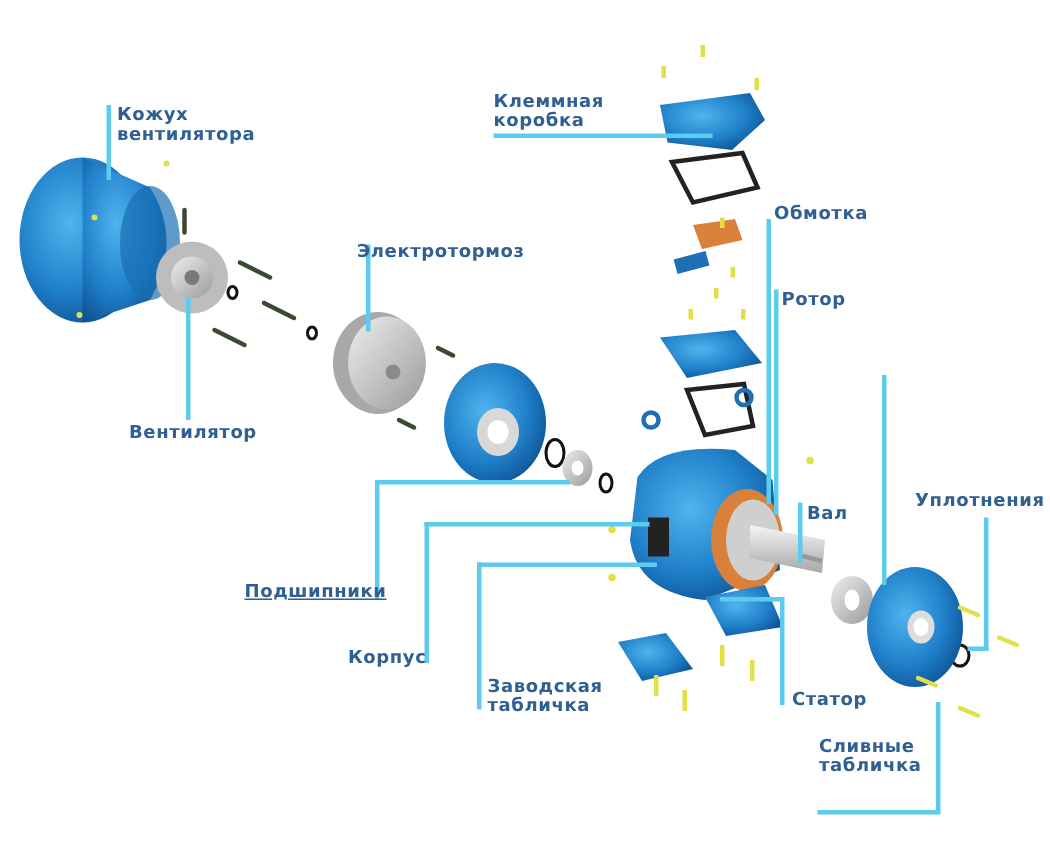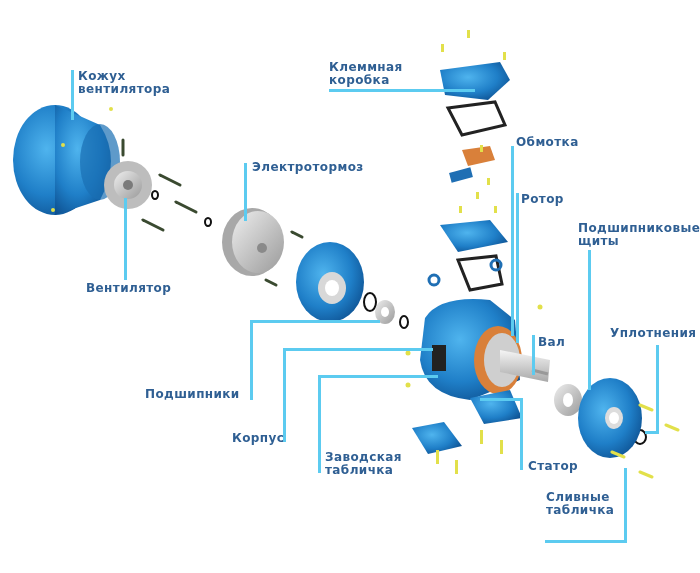--- a/index.html
+++ b/index.html
@@ -166,34 +166,30 @@
   <div class="ln h" style="left:480px;top:398px;width:40px;"></div>
   <div class="ln v" style="left:520px;top:398px;height:72px;"></div>
   <div class="ln v" style="left:624px;top:468px;height:72px;"></div>
   <div class="ln h" style="left:545px;top:540px;width:82px;"></div>
 
   <div class="lbl" style="left:78px;top:70px;">
     <div>Кожух</div>
     <div>вентилятора</div>
   </div>
   <div class="lbl" style="left:86px;top:282px;">Вентилятор</div>
-  <div class="lbl" style="left:252px;top:161px;">Электротормоз</div>
+  <div class="lbl" style="left:238px;top:161px;">Электротормоз</div>
   <div class="lbl" style="left:329px;top:61px;">
     <div>Клеммная</div>
     <div>коробка</div>
   </div>
   <div class="lbl" style="left:516px;top:136px;">Обмотка</div>
   <div class="lbl" style="left:521px;top:193px;">Ротор</div>
-  <div class="lbl" style="left:578px;top:222px;">
-    <div>Подшипниковые</div>
-    <div>щиты</div>
-  </div>
   <div class="lbl" style="left:538px;top:336px;">Вал</div>
   <div class="lbl" style="left:610px;top:327px;text-align:right;">Уплотнения</div>
-  <div class="lbl" style="left:145px;top:388px;">Подшипники</div>
+  <div class="lbl" style="left:163px;top:388px;text-decoration:underline;">Подшипники</div>
   <div class="lbl" style="left:232px;top:432px;">Корпус</div>
   <div class="lbl" style="left:325px;top:451px;">
     <div>Заводская</div>
     <div>табличка</div>
   </div>
   <div class="lbl" style="left:528px;top:460px;text-align:right;">Статор</div>
   <div class="lbl" style="left:546px;top:491px;">
     <div>Сливные</div>
     <div>табличка</div>
   </div>

